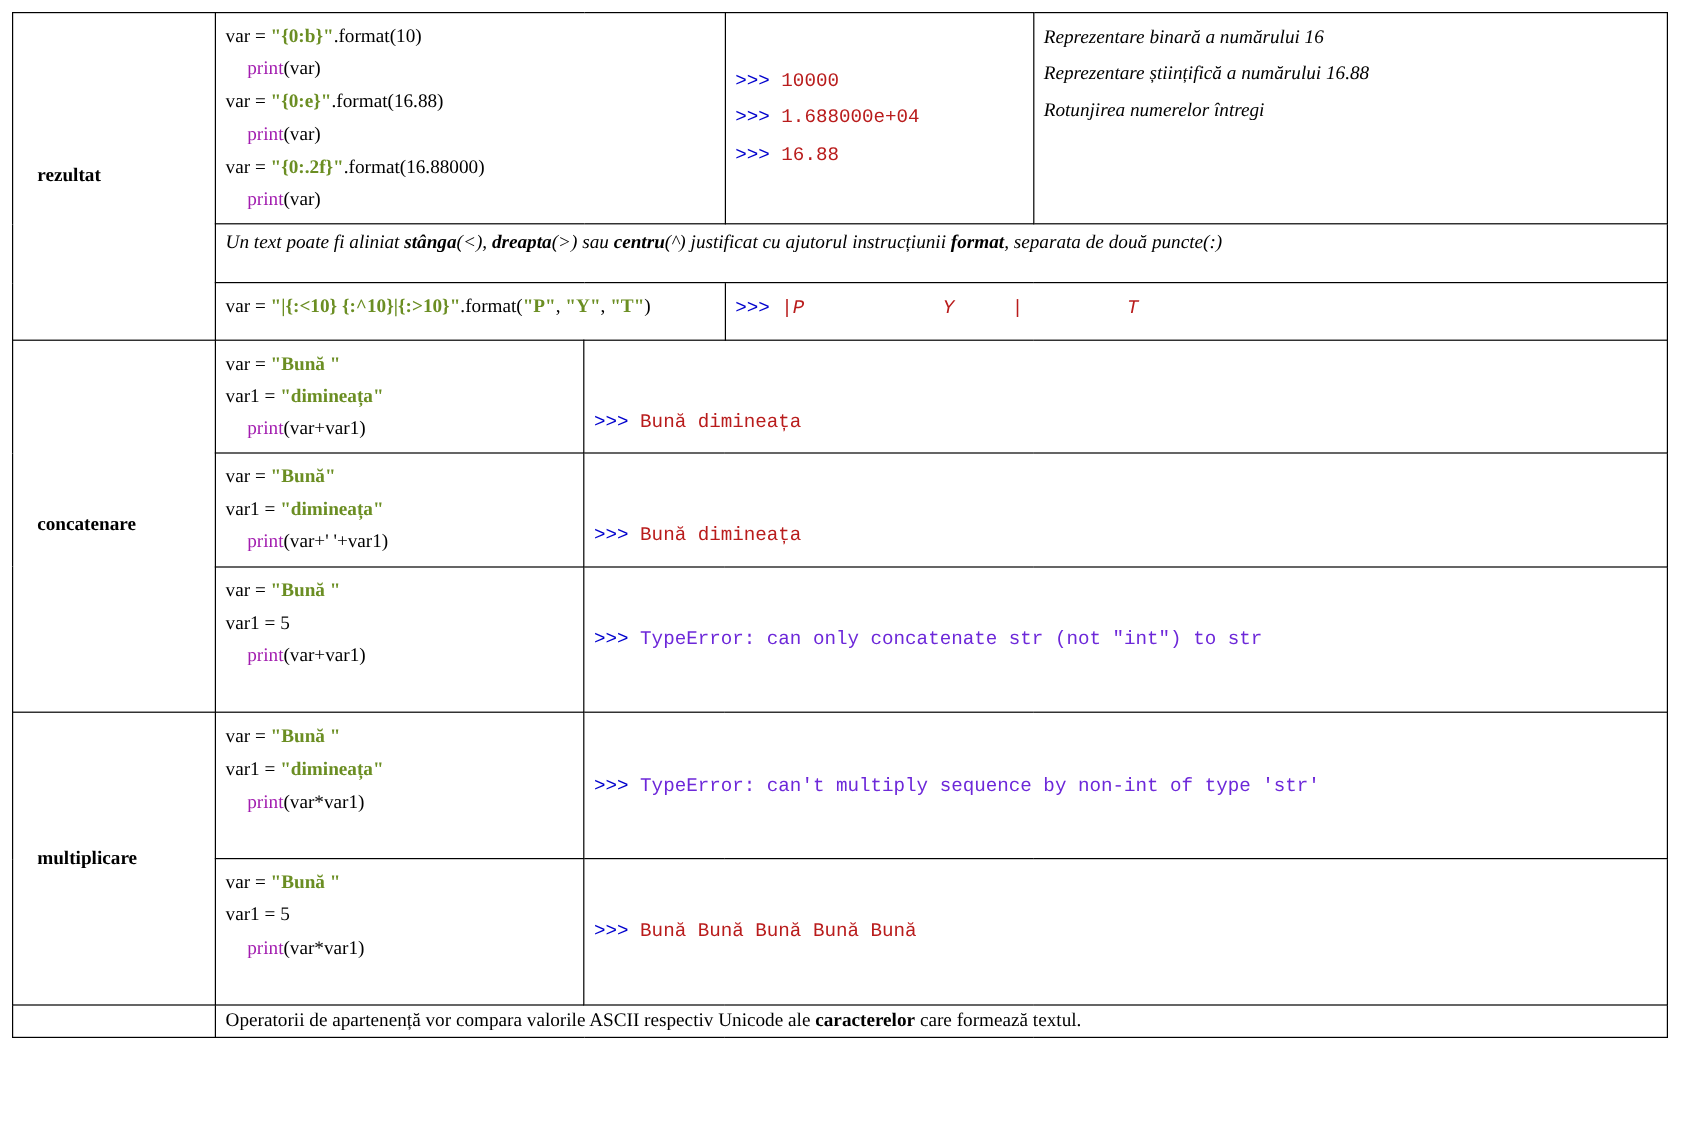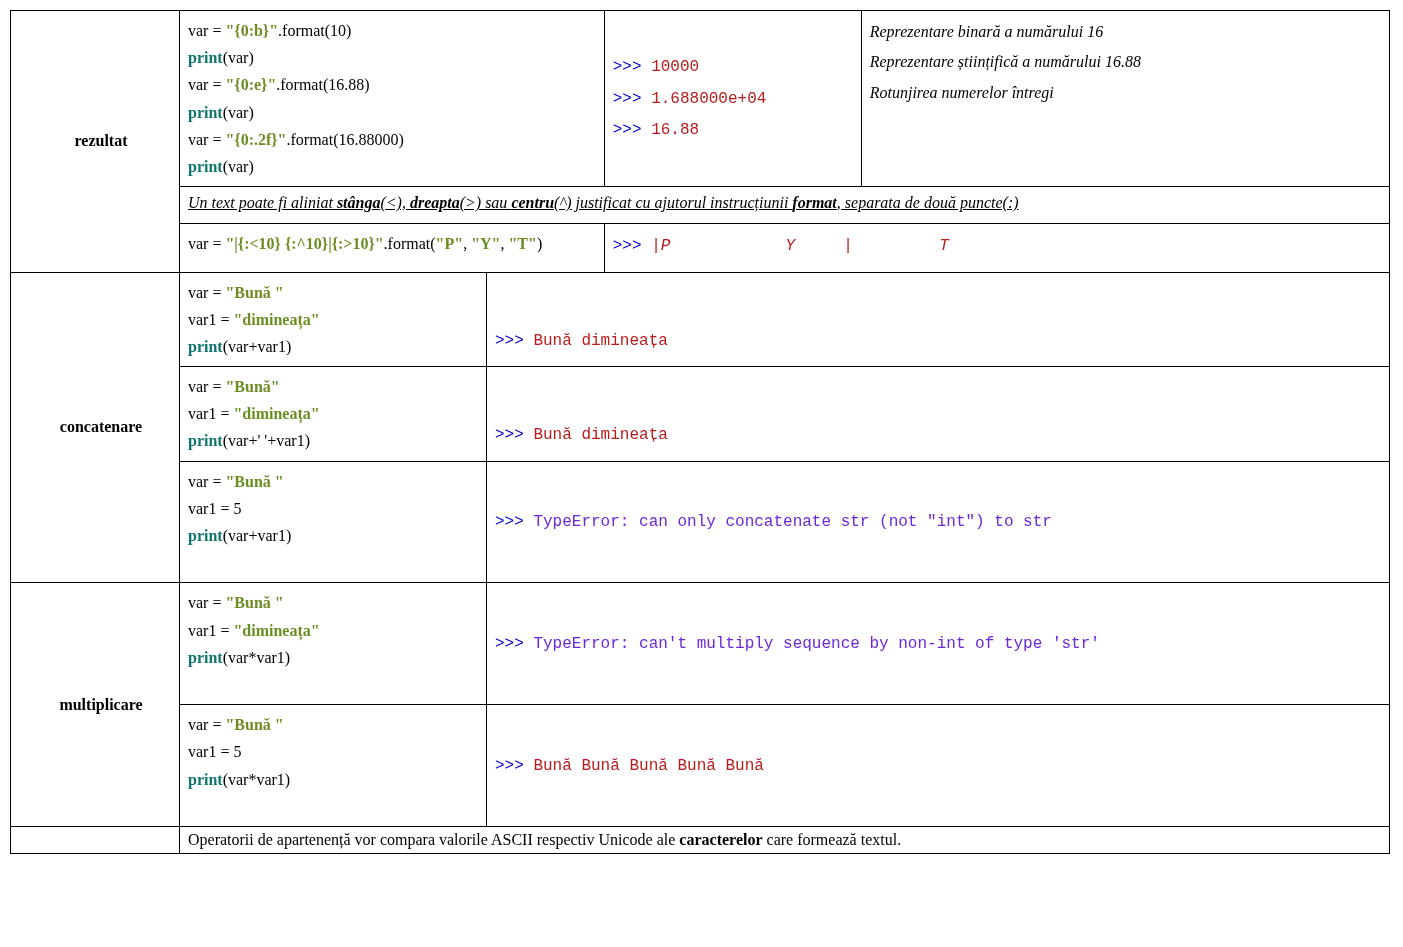--- a/index.html
+++ b/index.html
@@ -13,39 +13,39 @@
   table {
     border-collapse: collapse;
     width: 1380px;
   }
   td {
     border: 1px solid #000;
     padding: 6px 8px;
     vertical-align: top;
   }
   td.label {
-    text-align: center;
+    text-align: left;
     vertical-align: middle;
     font-weight: bold;
     width: 140px;
     padding-left: 20px;
   }
-  .kw { color: #0f766e; font-weight: bold; }
+  .kw { color: #a21caf; font-weight: normal; margin-left: 18px; }
   .str { color: #6b8e23; font-weight: bold; }
   .code { font-weight: normal; }
   .mono { font-family: "Liberation Mono", "Courier New", monospace; white-space: pre; }
   .out-blue { color: #b91c1c; }
   .out-red { color: #6d28d9; }
   .prompt { color: #0000cd; }
   .italic { font-style: italic; }
   .codecell { line-height: 1.7; }
   .outcell { line-height: 1.9; vertical-align: middle; }
   .outcell-bottom { vertical-align: bottom; padding-bottom: 10px; line-height: 1.9; }
   .notecell { font-style: italic; line-height: 1.9; }
-  .desc { line-height: 1.5; padding-top: 4px; padding-bottom: 8px; text-decoration: underline; }
+  .desc { line-height: 1.5; padding-top: 4px; padding-bottom: 20px; }
 </style>
 </head>
 <body>
 
 <table>
 
   <tbody>
       <tr>
     <td class="label" rowspan="3">rezultat</td>
     <td class="codecell" colspan="2">

